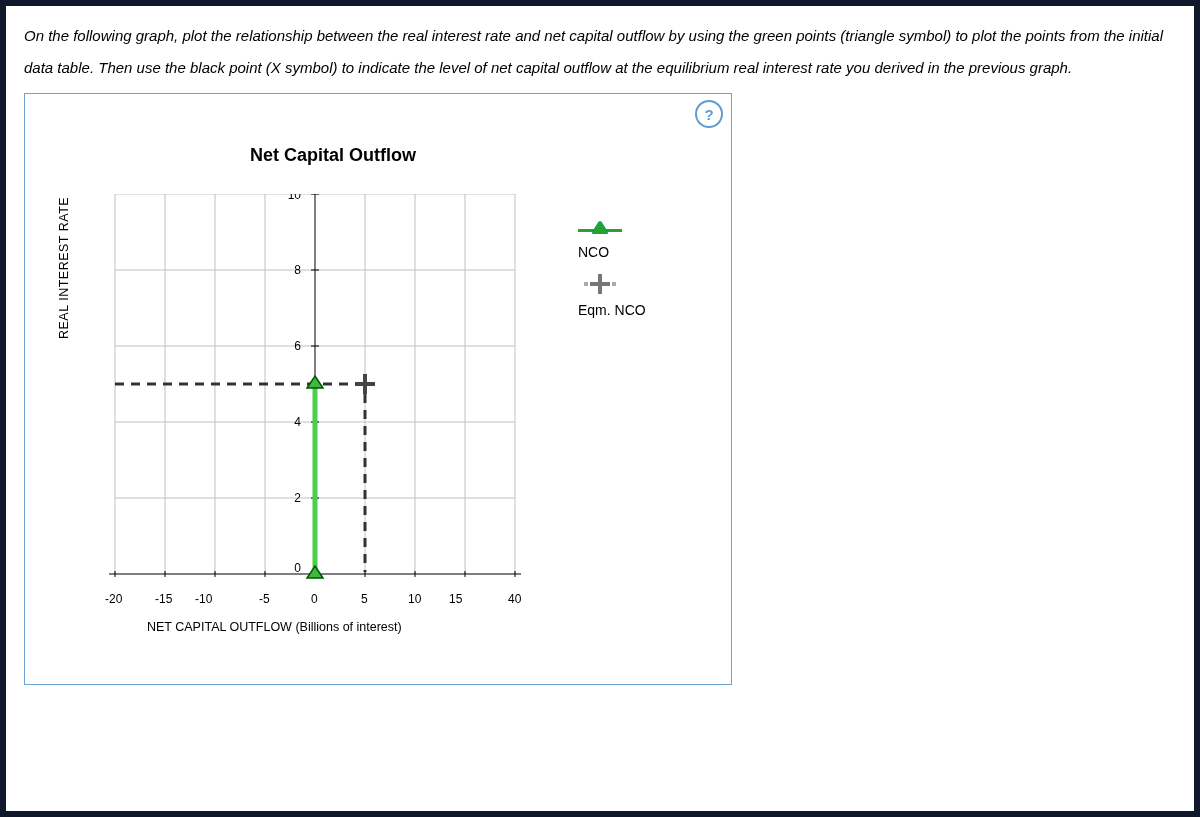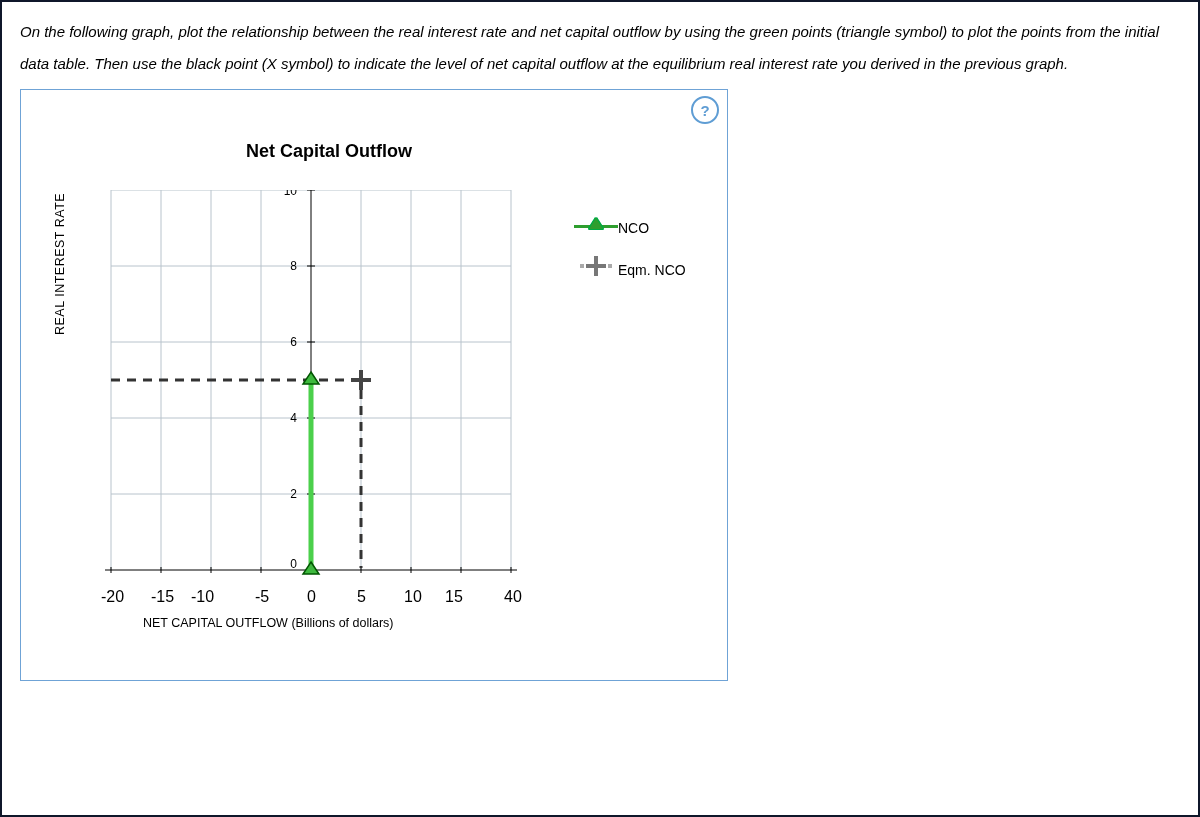--- a/index.html
+++ b/index.html
@@ -1,28 +1,28 @@
 <!DOCTYPE html>
 <html><head>
 <meta charset="utf-8">
 <style>
   html,body{margin:0;padding:0;font-family:Arial,Helvetica,sans-serif;background:#fff;color:#000}
-  .page{width:1200px;height:817px;border:2px solid #0f172a;box-sizing:border-box;padding:14px 18px 10px 18px;position:relative}
+  .page{width:1200px;height:817px;border:6px solid #0f172a;box-sizing:border-box;padding:14px 18px 10px 18px;position:relative}
   .instr{font-style:italic;font-size:15px;line-height:2.1}
   .chart-wrap{border:1px solid #6fa3d6;margin-top:10px;width:706px;height:590px;position:relative}
   .help{position:absolute;top:6px;right:8px;width:24px;height:24px;border:2px solid #5f9dd4;border-radius:50%;display:flex;align-items:center;justify-content:center;color:#5f9dd4;font-weight:bold;font-size:15px;cursor:pointer}
   .chart-title{position:absolute;left:225px;top:51px;font-weight:bold;font-size:18px}
   .plot{position:absolute;left:78px;top:100px;width:427px;height:392px}
   .grid line{stroke:#b8c3cc;stroke-width:1}
   .axis{stroke:#000;stroke-width:1}
   .tick-lbl{font-size:12px;fill:#000}
   .ylabel{position:absolute;left:32px;top:245px;transform:rotate(-90deg);transform-origin:left top;font-size:12.5px;letter-spacing:0.5px}
   .xlabel{position:absolute;left:122px;top:526px;font-size:12.5px}
   .legend{position:absolute;left:553px;top:126px;font-size:14px}
-  .leg-row{display:flex;align-items:center;margin-bottom:14px}
+  .leg-row{display:flex;flex-direction:column;align-items:flex-start;margin-bottom:14px}
   .leg-sym{position:relative;width:44px;height:20px;margin-bottom:4px}
   .leg-line-g{position:absolute;left:0;top:9px;width:44px;height:3px;background:#2e9e2e}
   .tri{position:absolute;width:0;height:0;border-left:7px solid transparent;border-right:7px solid transparent;border-bottom:11px solid #2e9e2e;filter:drop-shadow(0 -1px 0 #0a4) drop-shadow(0 1px 0 #0a4) drop-shadow(-1px 0 0 #0a4) drop-shadow(1px 0 0 #0a4)}
   .leg-tri{left:15px;top:2px}
   .plus-sym{position:relative;width:44px;height:20px}
   .plus-sym .hline{position:absolute;left:12px;top:8px;width:20px;height:4px;background:#777}
   .plus-sym .vline{position:absolute;left:20px;top:0;width:4px;height:20px;background:#777}
   .plus-sym .dot{position:absolute;width:4px;height:4px;background:#aaa}
   .bottom-text{margin-top:22px;font-size:15px;line-height:2.0}
   .dd{display:inline-block;border-bottom:1.5px solid #3b7fc4;min-width:124px;padding:0 18px 0 6px;position:relative;height:18px;vertical-align:baseline;cursor:pointer}
@@ -93,32 +93,32 @@
 
       <polygon points="212,182 220,194 204,194" fill="#3eb93e" stroke="#050" stroke-width="1.5"></polygon>
       <polygon points="212,372 220,384 204,384" fill="#3eb93e" stroke="#050" stroke-width="1.5"></polygon>
 
       <g stroke="#444" stroke-width="4">
         <line x1="252" y1="190" x2="272" y2="190"></line>
         <line x1="262" y1="180" x2="262" y2="200"></line>
       </g>
     </svg>
 
-    <div style="position:absolute;left:78px;top:498px;width:427px;height:16px;font-size:16px">
+    <div style="position:absolute;left:78px;top:498px;width:427px;height:16px;font-size:12px">
       <span style="position:absolute;left:2px">-20</span>
       <span style="position:absolute;left:52px">-15</span>
       <span style="position:absolute;left:92px">-10</span>
       <span style="position:absolute;left:156px">-5</span>
       <span style="position:absolute;left:208px">0</span>
       <span style="position:absolute;left:258px">5</span>
       <span style="position:absolute;left:305px">10</span>
       <span style="position:absolute;left:346px">15</span>
       <span style="position:absolute;left:405px">40</span>
     </div>
-    <div class="xlabel">NET CAPITAL OUTFLOW (Billions of dollars)</div>
+    <div class="xlabel">NET CAPITAL OUTFLOW (Billions of interest)</div>
 
     <div class="legend">
       <div class="leg-row">
         <div class="leg-sym">
           <div class="leg-line-g"></div>
             <div class="tri leg-tri"></div>
         </div>
         <div>NCO</div>
       </div>
       <div class="leg-row">

